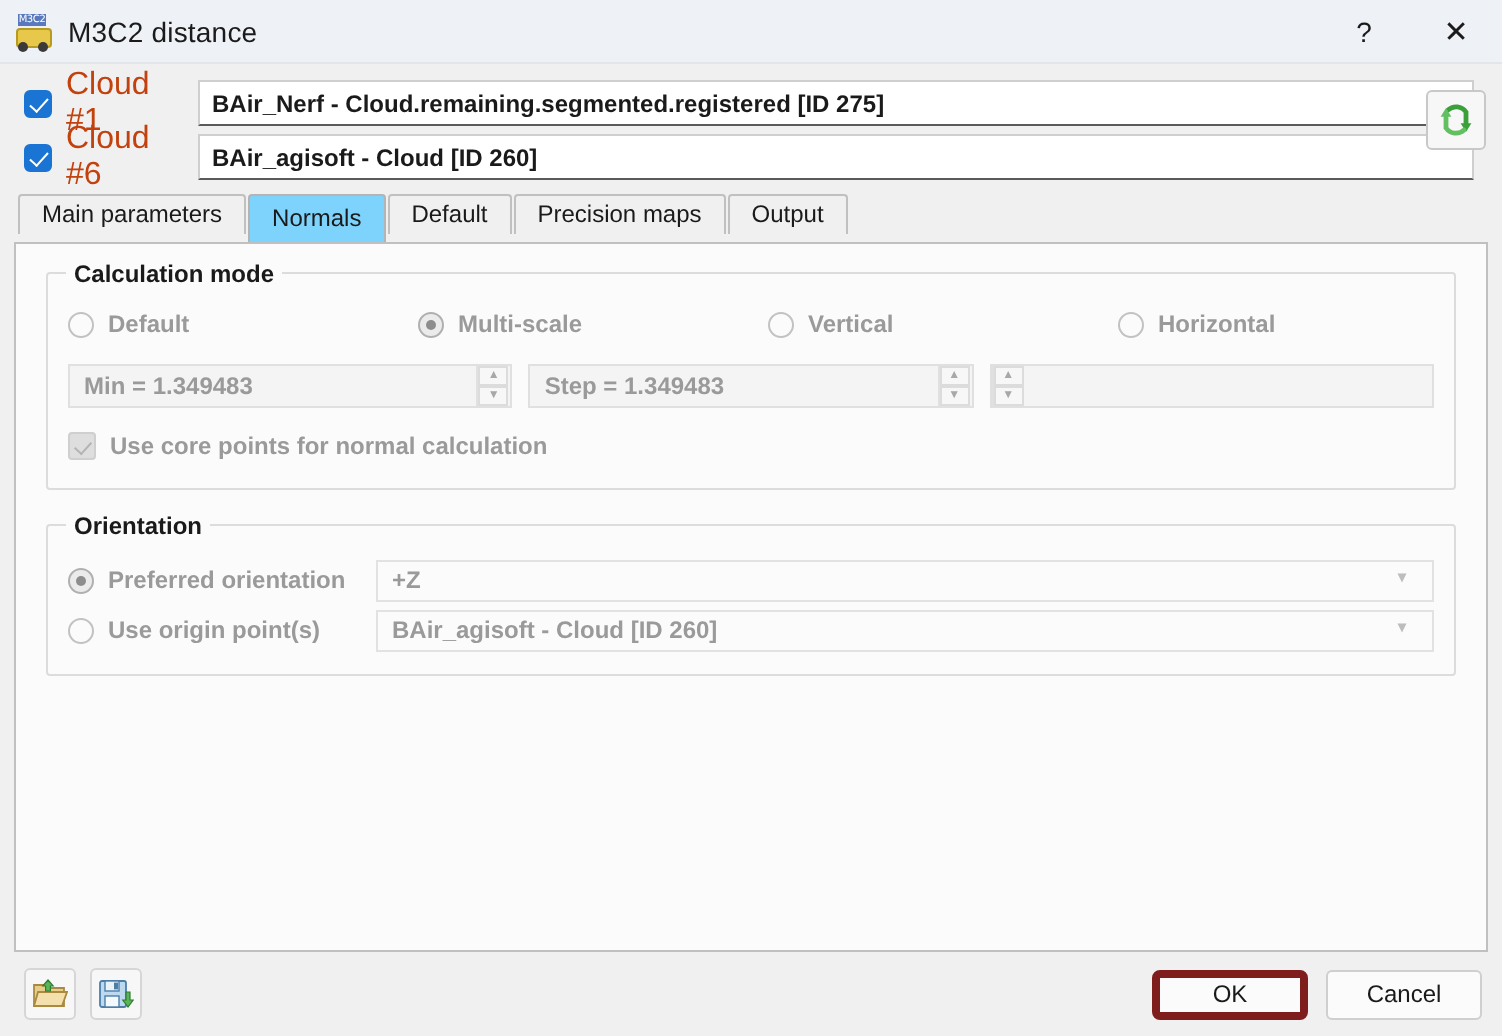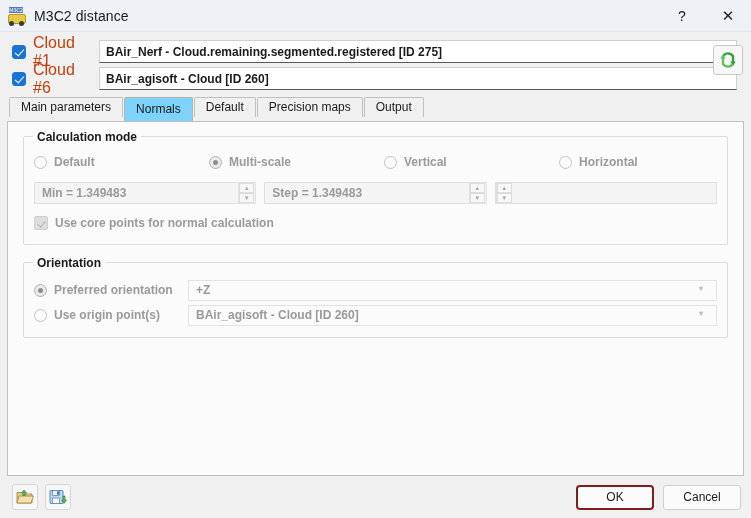--- a/index.html
+++ b/index.html
@@ -377,21 +377,21 @@
     border-radius: 3px;
     background: #fbfbfb;
     font-size: 12px;
     color: #1a1a1a;
     display: flex;
     align-items: center;
     justify-content: center;
     margin-left: 9px;
   }
   .btn.default {
-    border: 2px solid #7f1d1d;
+    border: 4px solid #7f1d1d;
     border-radius: 4px;
   }
 </style>
 </head>
 <body>
 
 <div id="dialog">
 
   <div class="titlebar">
     <div class="title-icon">

